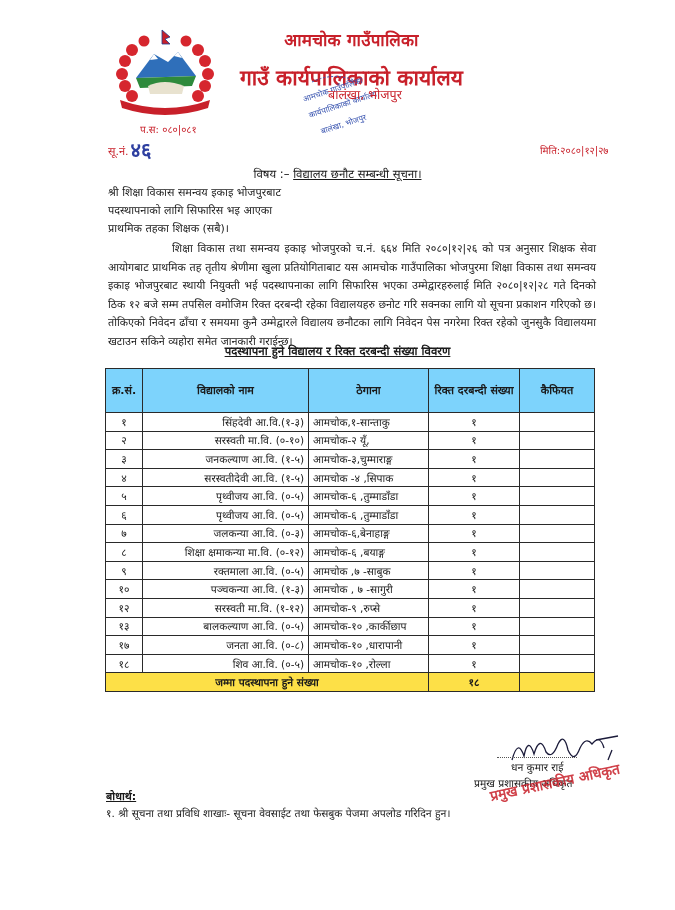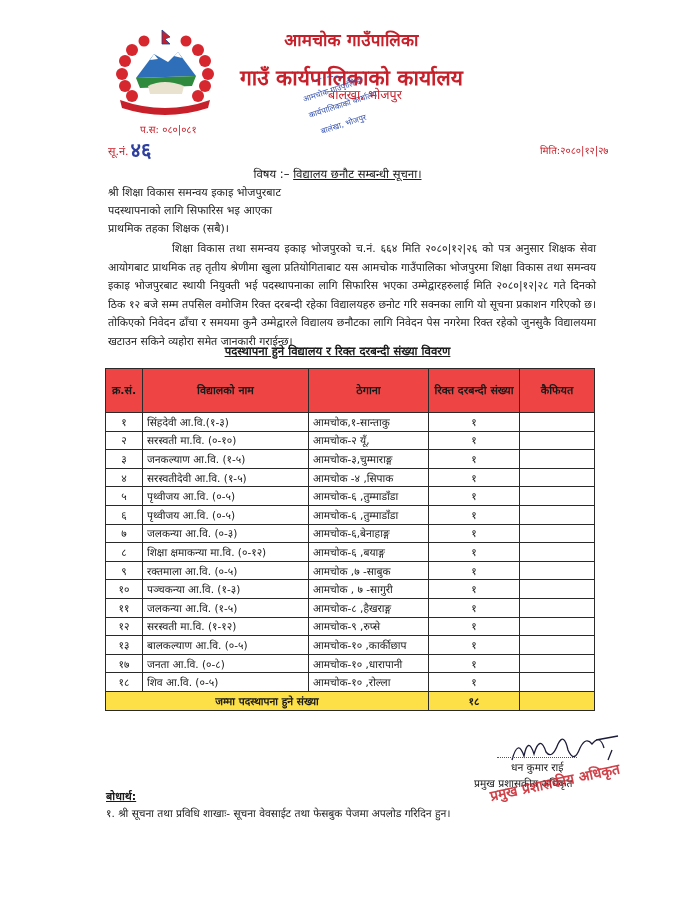--- a/index.html
+++ b/index.html
@@ -18,24 +18,24 @@
   .sn-num { color:#2e3fa0; font-size:20px; font-weight:bold; font-family:"DejaVu Serif", serif; margin-left:2px; vertical-align:-2px;}
   .date { left:540px; top:143px; color:#c8202a; font-size:10px; }
   .subject { left:0; width:675px; top:166px; text-align:center; font-size:11.5px; font-weight:normal; }
   .subject .u { text-decoration:underline; }
   .addr { left:108px; font-size:11px; }
   .para { left:108px; top:240px; width:488px; font-size:10.8px; line-height:18.6px; text-align:justify; }
   .para .indent { display:inline-block; width:64px; }
   .tbl-title { left:0; width:675px; top:343px; text-align:center; font-size:11.5px; font-weight:bold; text-decoration:underline; box-sizing:border-box;}
   table.grid { position:absolute; left:105px; top:368px; border-collapse:collapse; font-size:10.5px; }
   table.grid td, table.grid th { border:1px solid #2a2a2a; padding:0 4px; height:17.6px; line-height:16px; }
-  table.grid th { height:43px; font-weight:bold; background:#ef4444; font-size:11px; text-align:center; }
+  table.grid th { height:43px; font-weight:bold; background:#7dd3fc; font-size:11px; text-align:center; }
   table.grid th.wrap { line-height:15px; }
   .c1 { width:28px; text-align:center; }
-  .c2 { width:157px; text-align:left; }
+  .c2 { width:157px; text-align:right; }
   .c3 { width:111px; text-align:left; }
   .c4 { width:82px; text-align:center; }
   .c5 { width:66px; }
   tr.total td { font-weight:bold; background:#fde047; text-align:center; }
   .sig { left:508px; top:730px; width:120px; height:40px; }
   .sig-dots { left:497px; top:757px; width:80px; border-top:1px dotted #555; }
   .sig-name { left:511px; top:760px; font-size:10.5px; }
   .sig-title { left:474px; top:776px; font-size:10.5px; }
   .seal { left:490px; top:786px; color:#c8202a; font-size:14px; font-weight:bold; transform:rotate(-12deg); transform-origin:left center; opacity:0.85; }
   .cc-head { left:106px; top:788px; font-size:11px; font-weight:bold; text-decoration:underline; }
@@ -187,27 +187,20 @@
         <td class="c5"></td>
       </tr>
       <tr>
         <td class="c1">१०</td>
         <td class="c2">पञ्चकन्या आ.वि. (१-३)</td>
         <td class="c3">आमचोक , ७ -सागुरी</td>
         <td class="c4">१</td>
         <td class="c5"></td>
       </tr>
       <tr>
-        <td class="c1">११</td>
-        <td class="c2">जलकन्या आ.वि. (१-५)</td>
-        <td class="c3">आमचोक-८ ,हैखराङ्ग</td>
-        <td class="c4">१</td>
-        <td class="c5"></td>
-      </tr>
-      <tr>
         <td class="c1">१२</td>
         <td class="c2">सरस्वती मा.वि. (१-१२)</td>
         <td class="c3">आमचोक-९ ,रुप्से</td>
         <td class="c4">१</td>
         <td class="c5"></td>
       </tr>
       <tr>
         <td class="c1">१३</td>
         <td class="c2">बालकल्याण आ.वि. (०-५)</td>
         <td class="c3">आमचोक-१० ,कार्कीछाप</td>

